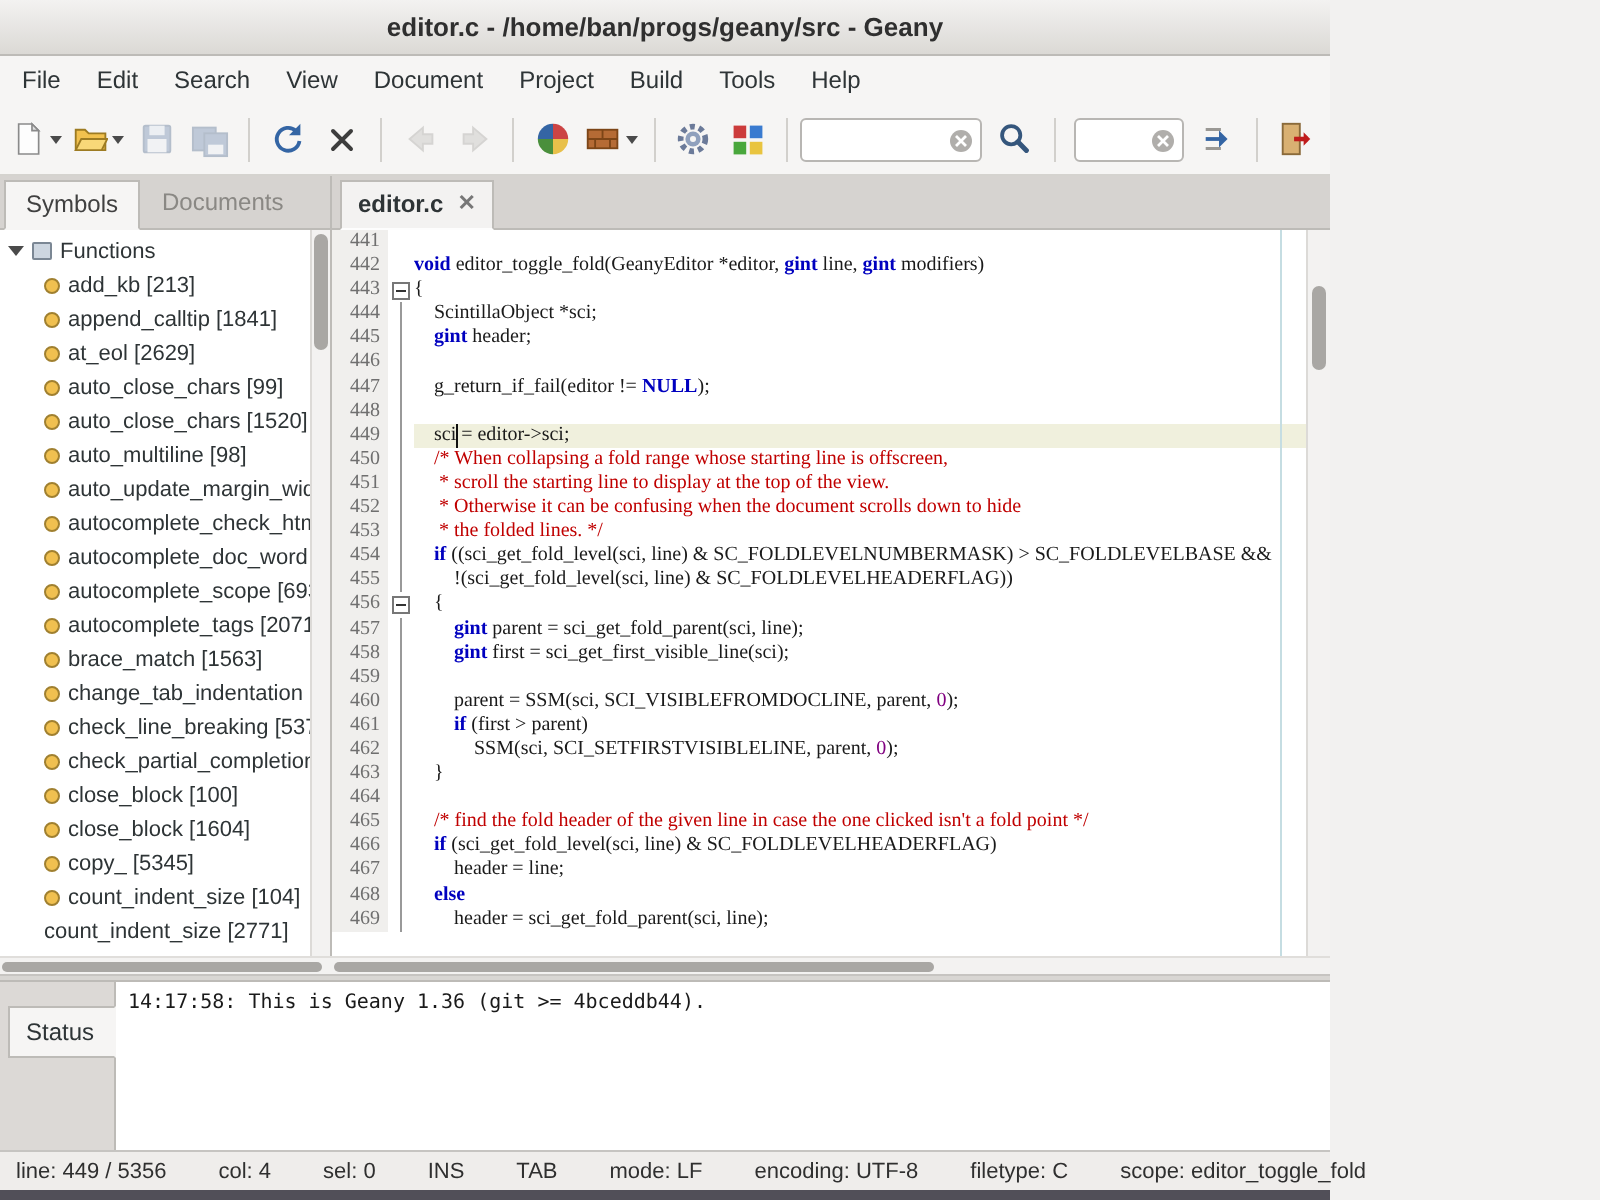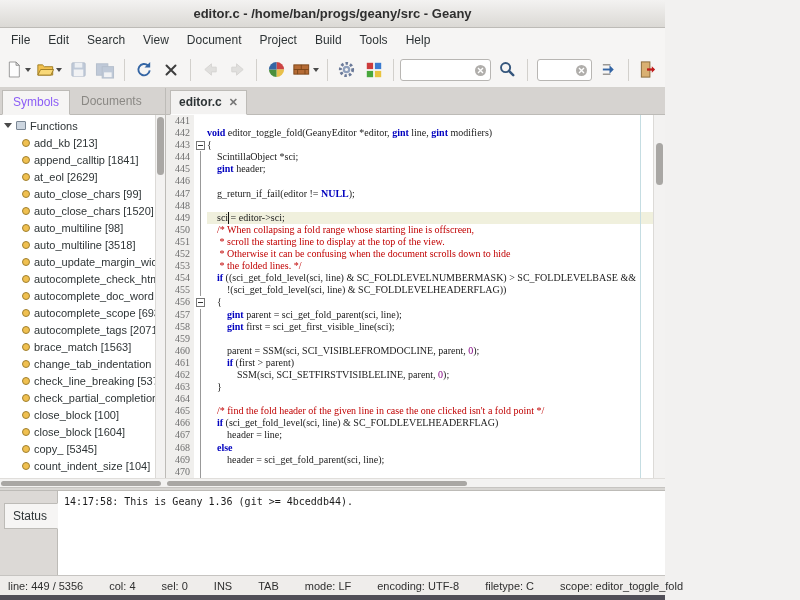--- a/index.html
+++ b/index.html
@@ -29,21 +29,21 @@
   #search-wrap { width:96px; margin-right:3px; }
   #goto-wrap { width:58px; margin:0 3px; }
 
   
   #main { flex:0 0 390px; height:390px; display:flex; position:relative; overflow:hidden; }
 
   
   #sidebar { width:166px; flex:0 0 166px; display:flex; flex-direction:column; border-right:1px solid #bdbbb7; background:#fff; }
   #side-tabs { height:27px; flex:0 0 27px; background:#d6d3d0; border-bottom:1px solid #bdbbb7; display:flex; align-items:flex-end; padding-left:2px; }
   .side-tab { padding:4px 10px 5px; font-size:12px; color:#8a8884; background:transparent; border:1px solid transparent; }
-  .side-tab.active { background:#f6f5f4; color:#8b5cf6; border:1px solid #bdbbb7; border-bottom:1px solid #f6f5f4; margin-bottom:-1px; }
+  .side-tab.active { background:#f6f5f4; color:#404040; border:1px solid #bdbbb7; border-bottom:1px solid #f6f5f4; margin-bottom:-1px; }
   #side-body { flex:1; display:flex; overflow:hidden; }
   #tree { flex:1; overflow:hidden; padding-top:2px; background:#fff; }
   .tree-root { display:flex; align-items:center; height:17px; padding-left:4px; gap:4px; font-size:11px; }
   .expander { width:0; height:0; border-left:4px solid transparent; border-right:4px solid transparent; border-top:5px solid #4a4a4a; }
   .cat-icon { width:10px; height:9px; background:#cdd6e0; border:1px solid #7b8794; border-radius:1px; }
   .tree-item { display:flex; align-items:center; height:17px; padding-left:22px; gap:4px; font-size:11px; white-space:nowrap; }
   .sym-icon { width:8px; height:8px; border-radius:50%; background:#f0c050; border:1px solid #a08030; flex:0 0 8px; }
   #side-vscroll { width:10px; flex:0 0 10px; background:#f3f2f1; border-left:1px solid #dcdad7; position:relative; }
   #side-vthumb { position:absolute; left:1px; right:1px; top:2px; height:58px; background:#a9a7a4; border-radius:4px; }
 
@@ -272,24 +272,20 @@
               <div class="tree-item">
                 <span class="sym-icon"></span>
                 <span>auto_close_chars [1520]</span>
               </div>
               <div class="tree-item">
                 <span class="sym-icon"></span>
                 <span>auto_multiline [98]</span>
               </div>
               <div class="tree-item">
                 <span class="sym-icon"></span>
-                <span>auto_multiline [3518]</span>
-              </div>
-              <div class="tree-item">
-                <span class="sym-icon"></span>
                 <span>auto_update_margin_width [989]</span>
               </div>
               <div class="tree-item">
                 <span class="sym-icon"></span>
                 <span>autocomplete_check_html [2180]</span>
               </div>
               <div class="tree-item">
                 <span class="sym-icon"></span>
                 <span>autocomplete_doc_word [2180]</span>
               </div>
@@ -544,27 +540,20 @@
                 <span class="fold-line"></span>
               </span>
               <span class="code"><span>    </span><span class="tok-k">else</span></span>
             </div>
             <div class="code-row">
               <span class="lnum">469</span>
               <span class="fold">
                 <span class="fold-line"></span>
               </span>
               <span class="code"><span>        header = sci_get_fold_parent(sci, line);</span></span>
-            </div>
-            <div class="code-row">
-              <span class="lnum">470</span>
-              <span class="fold">
-                <span class="fold-line"></span>
-              </span>
-              <span class="code"></span>
             </div>
           </div>
         <div id="longline-marker" style="font-family:'DejaVu Sans Mono',monospace;font-size:10px;"></div>
         <div id="editor-vscroll">
           <div id="editor-vthumb"></div>
         </div>
       </div>
     </div>
   </div>
 

